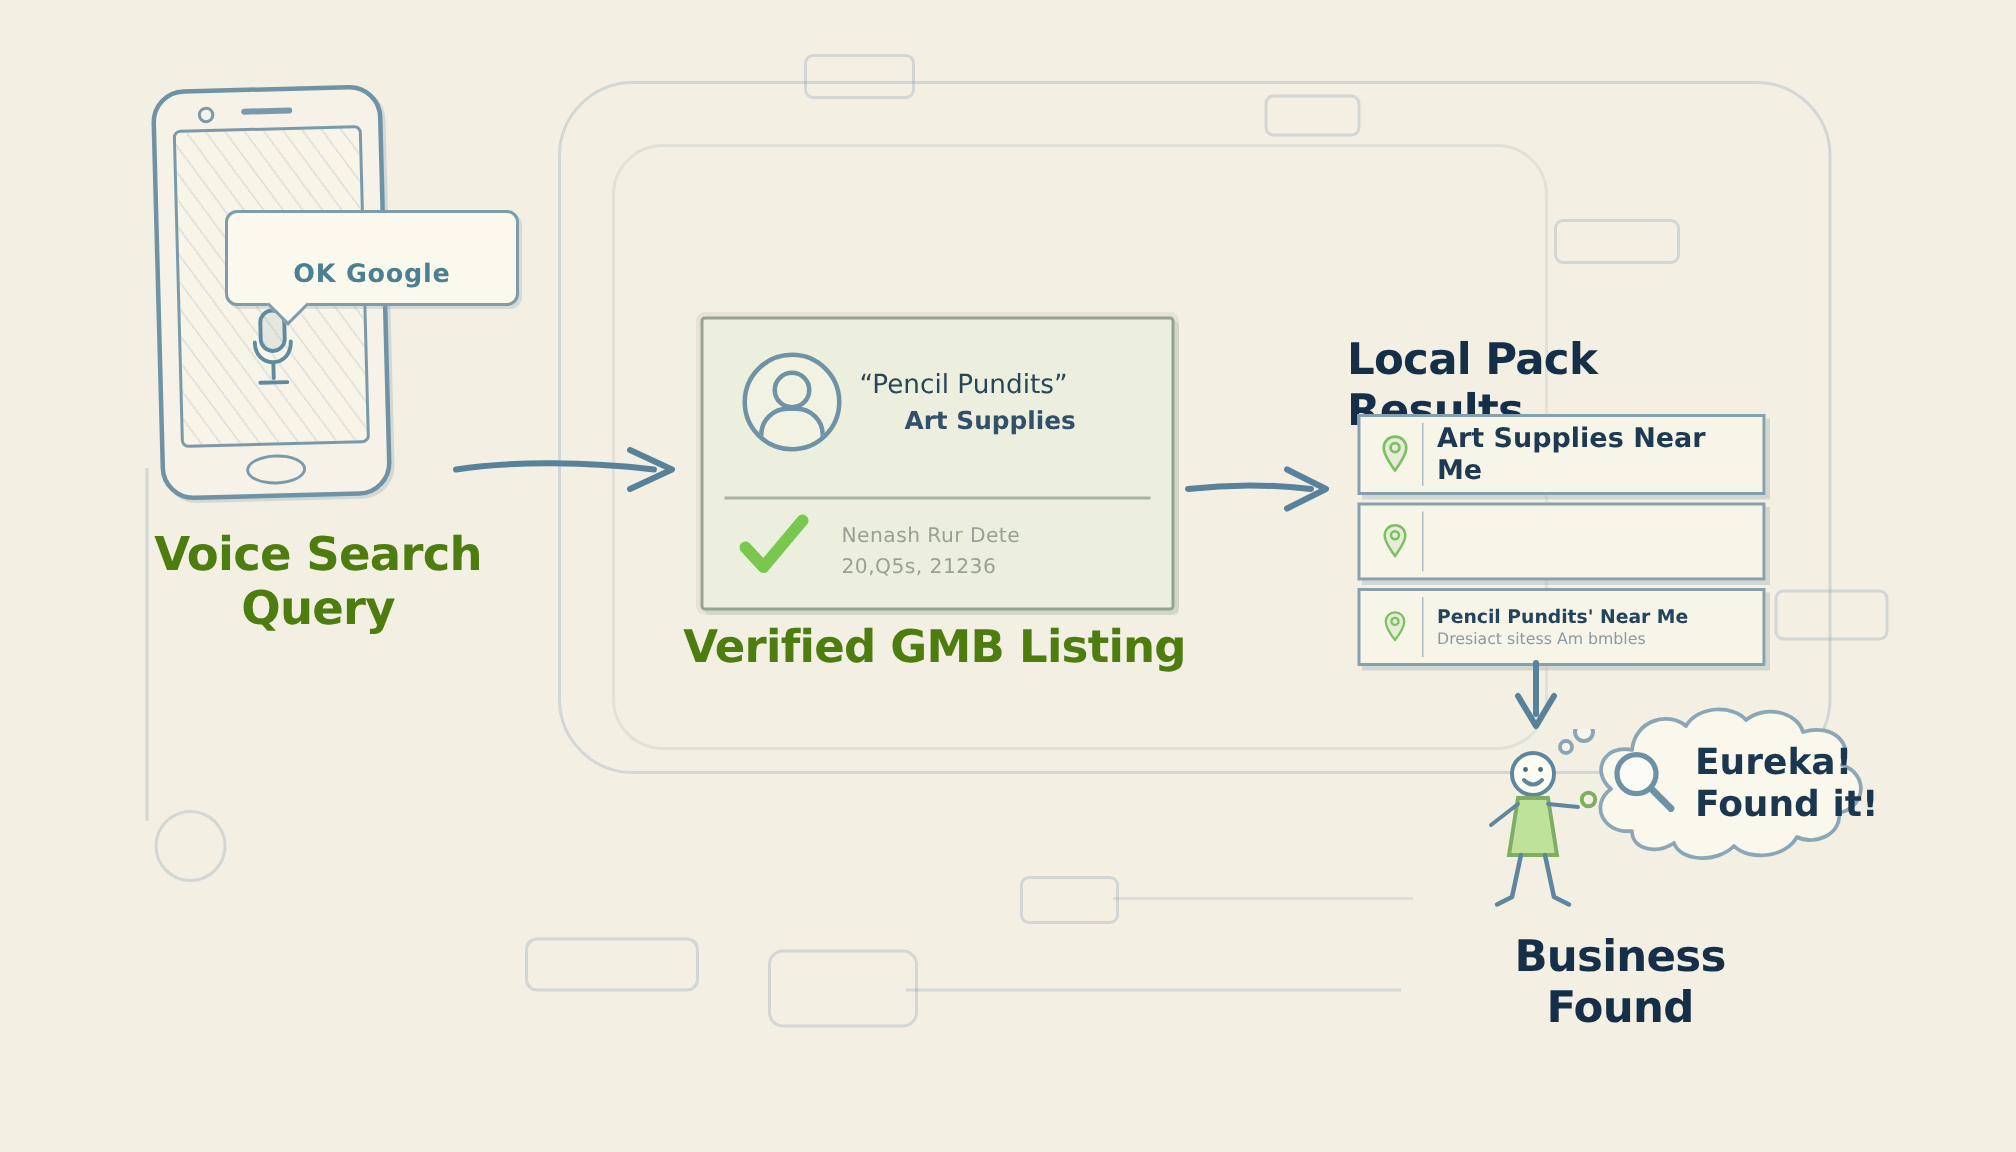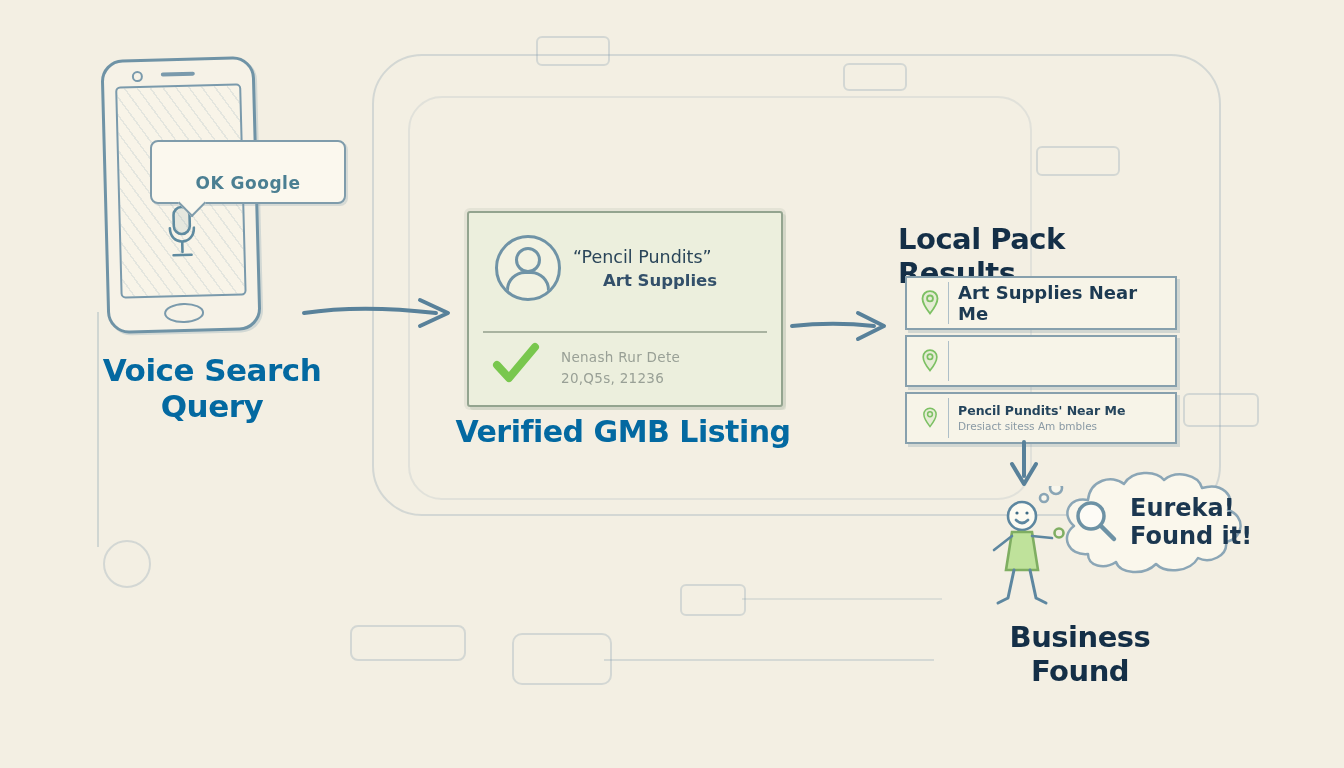--- a/index.html
+++ b/index.html
@@ -42,21 +42,21 @@
 
   
   .bubble{left:150px;top:140px;width:192px;height:60px;background:#fbf8ee;
     border:2.5px solid #7f9cab;border-radius:8px;display:flex;align-items:center;justify-content:center;
     box-shadow:2px 2px 0 rgba(127,156,171,.25);}
   .bubble-text{font-size:17px;font-weight:700;color:#4b7f92;letter-spacing:.5px;margin-top:21px;}
   .bubble-tail{position:absolute;left:30px;bottom:-11px;width:18px;height:18px;background:#fbf8ee;
     border-left:2.5px solid #7f9cab;border-bottom:2.5px solid #7f9cab;transform:rotate(-45deg);}
 
   
-  .big-label{font-weight:700;color:#0369a1;letter-spacing:-0.5px;text-align:center;}
+  .big-label{font-weight:700;color:#4d7c0f;letter-spacing:-0.5px;text-align:center;}
   .label-voice{left:62px;top:352px;width:300px;font-size:31px;}
   .label-gmb{left:455px;top:414px;width:336px;font-size:30px;text-align:center;}
   .label-lp{left:898px;top:222px;width:280px;font-size:29px;text-align:left;color:#142f47;}
   .label-found{left:968px;top:620px;width:224px;font-size:29px;color:#142f47;}
 
   
   .gmb-card{left:467px;top:211px;width:312px;height:192px;background:#ecefdd;
     border:2.5px solid #93a48f;border-radius:3px;
     box-shadow:0 0 0 3px rgba(147,164,143,.15), 3px 3px 0 rgba(147,164,143,.2);}
   .avatar{left:26px;top:22px;width:60px;height:60px;border:3px solid #6f93a6;border-radius:50%;background:#f2f2e2;overflow:hidden;}

